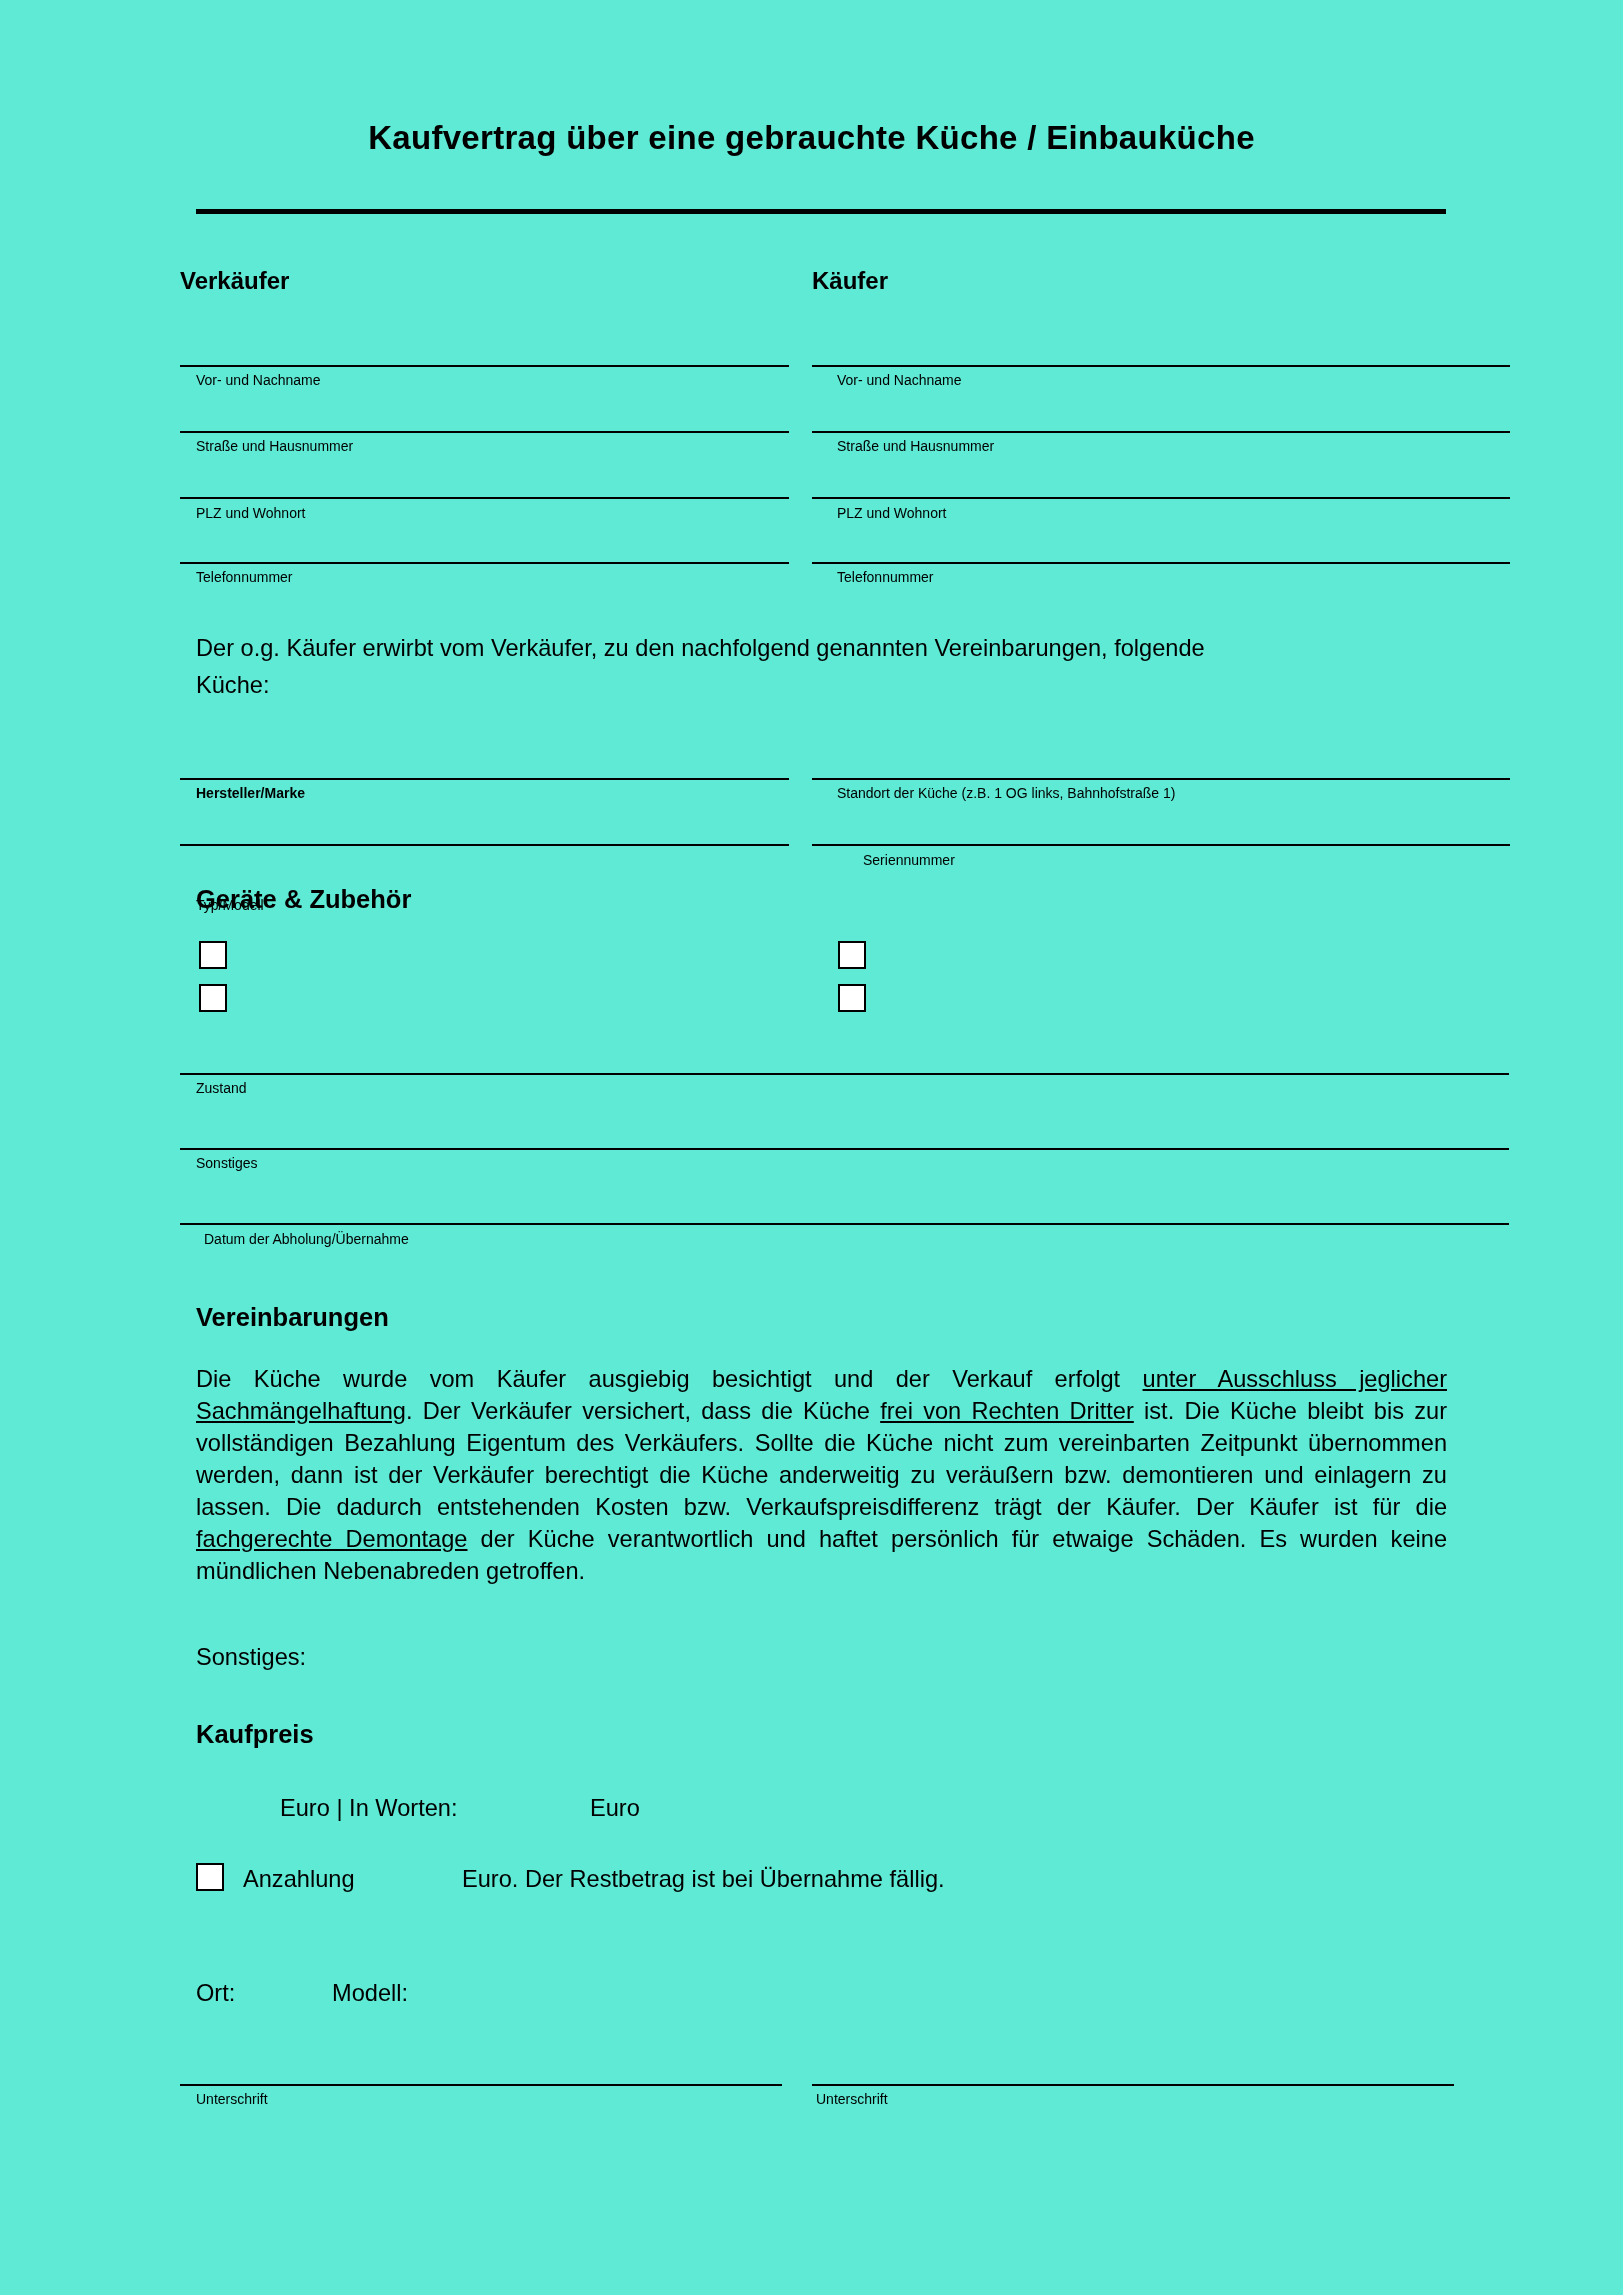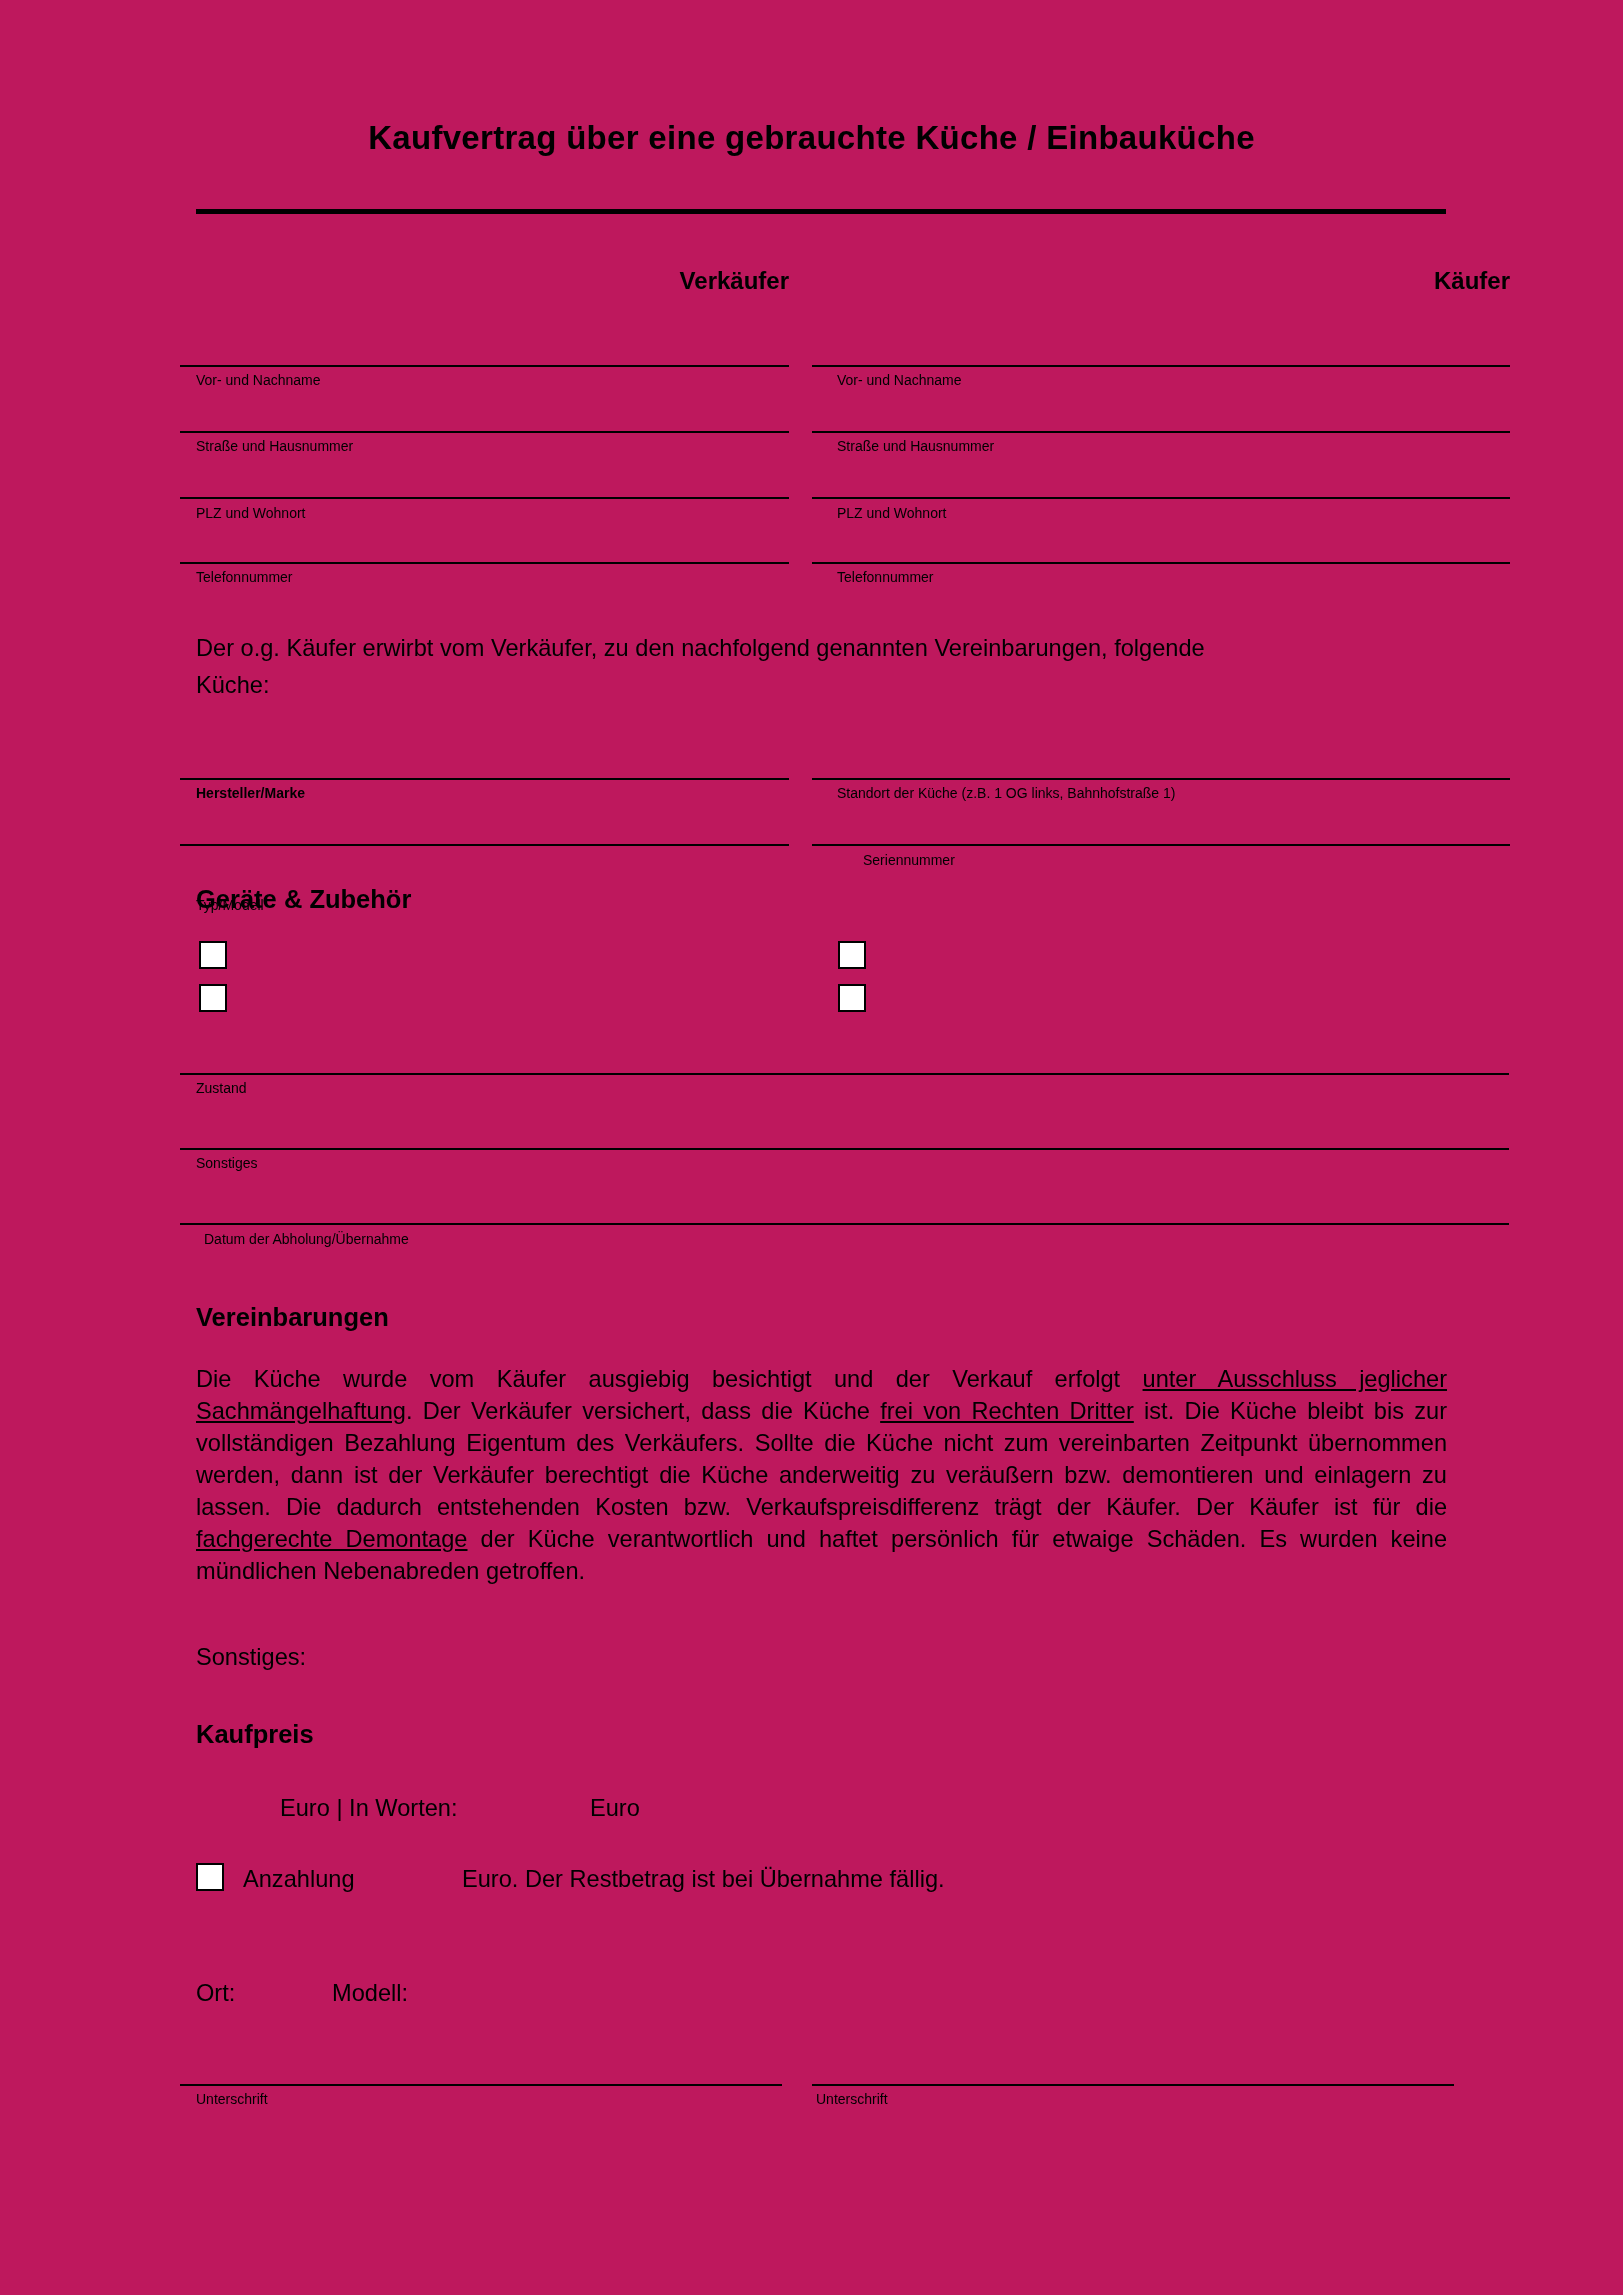--- a/index.html
+++ b/index.html
@@ -2,26 +2,26 @@
 <html style="font-size:10.5px"><head>
 <meta charset="utf-8">
 <style>
   * { margin:0; padding:0; box-sizing:border-box; }
   html, body { background:#ffffff; }
   body {
     width:1623px; height:2295px;
     font-family:"Liberation Sans","DejaVu Sans",sans-serif;
     color:#000;
   }
-  .sheet { position:relative; width:1623px; height:2295px; background:#be185d; overflow:hidden; }
+  .sheet { position:relative; width:1623px; height:2295px; background:#5eead4; overflow:hidden; }
 
   .title   { position:absolute; font-size:33px; font-weight:bold; text-align:center; letter-spacing:0.3px; }
   .rule    { position:absolute; height:4.6px; background:#000; }
   .hline   { position:absolute; height:2px; background:#000; }
-  .colhdr  { position:absolute; font-size:24px; font-weight:bold; text-align:right; }
+  .colhdr  { position:absolute; font-size:24px; font-weight:bold; text-align:left; }
   .lbl     { position:absolute; font-size:14px; line-height:1.2; white-space:nowrap; }
   .txt     { position:absolute; font-size:23.6px; line-height:1.3; white-space:nowrap; }
   .h2      { position:absolute; font-size:25.5px; font-weight:bold; }
   .para    { position:absolute; font-size:23.6px; line-height:32px; text-align:justify; }
   .intro   { position:absolute; font-size:23.6px; line-height:37px; }
   .intro span { display:block; }
   .cb      { position:absolute; width:27.5px; height:27.5px; border:2px solid #000; background:#fff; }
   .u       { text-decoration:underline; }
 </style>
 </head>

